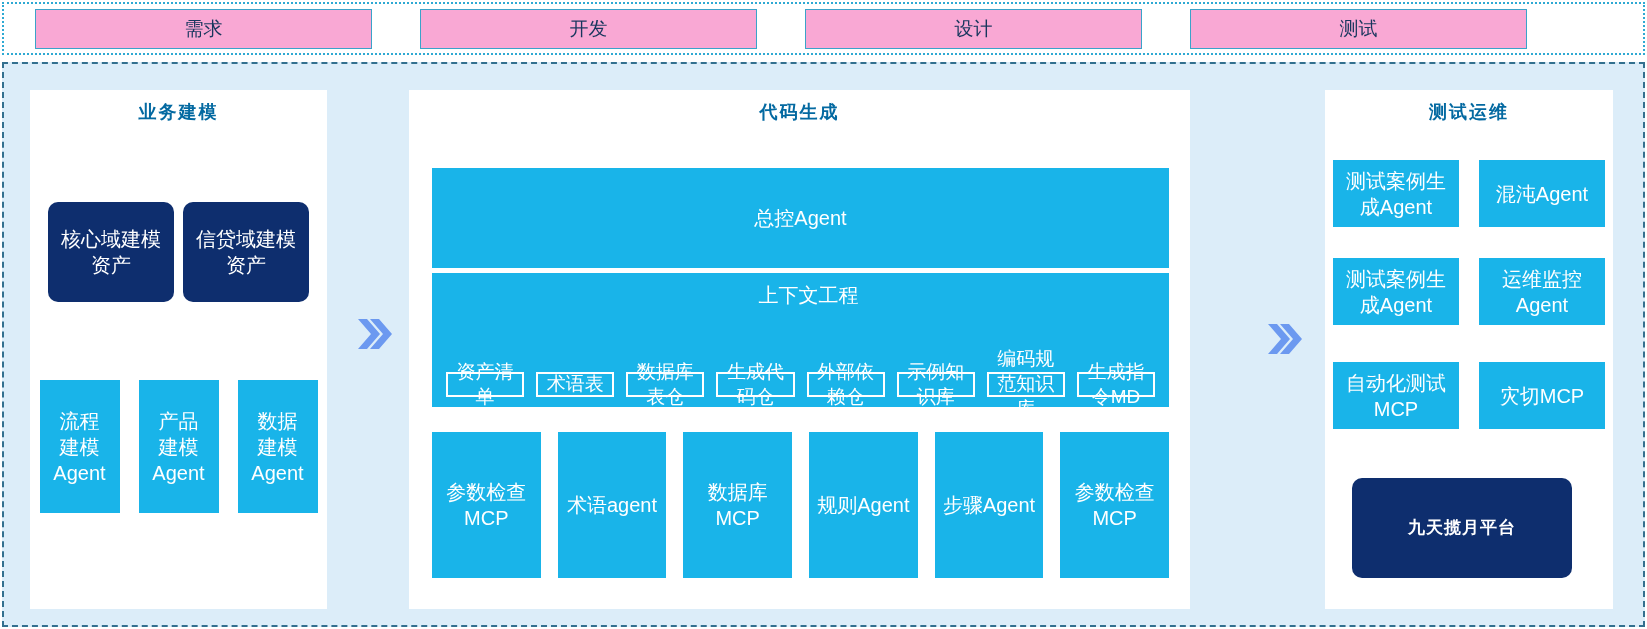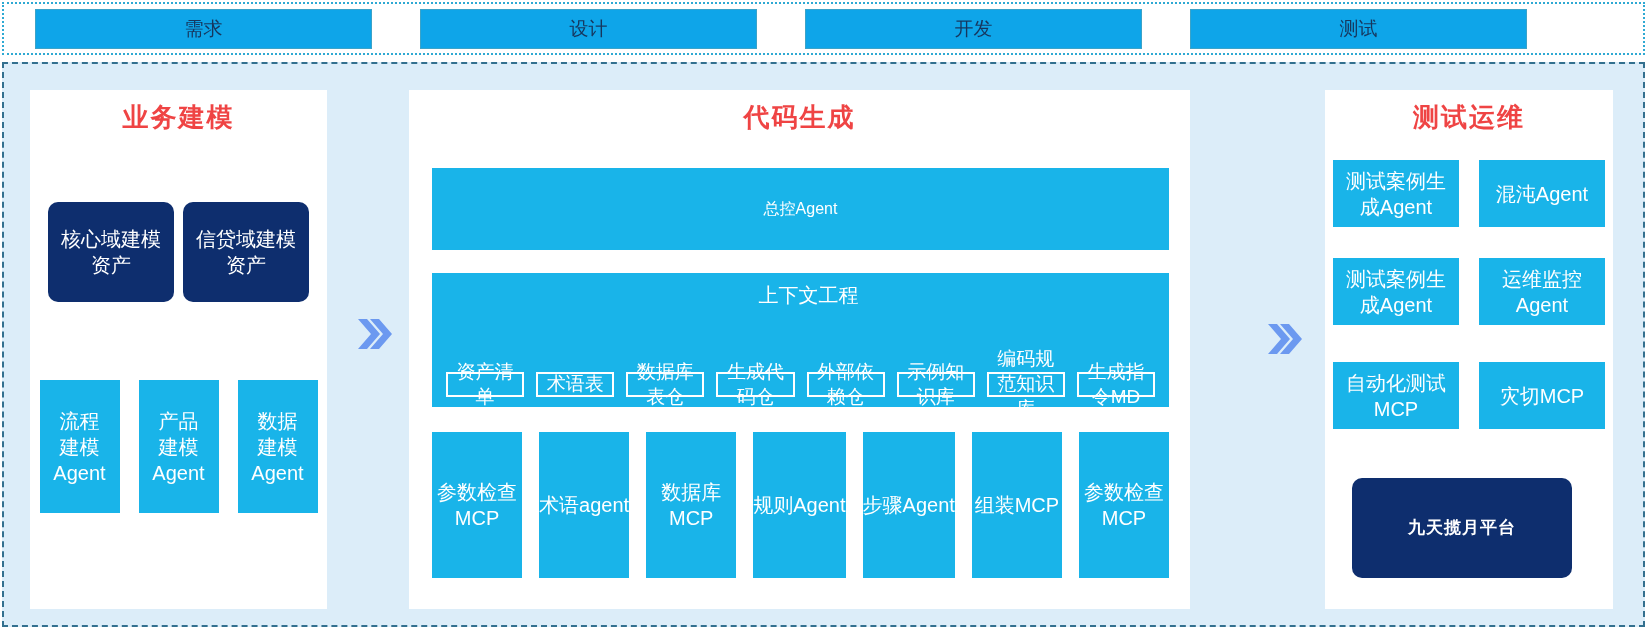--- a/index.html
+++ b/index.html
@@ -3,51 +3,51 @@
 <meta charset="utf-8">
 <style>
   html,body { margin:0; padding:0; background:#fff; }
   .canvas { position:relative; width:1647px; height:629px; background:#fff;
             font-family:"Liberation Sans","DejaVu Sans",sans-serif; overflow:hidden; }
 
   
   .top-strip { position:absolute; left:2px; top:2px; width:1643px; height:53px;
                box-sizing:border-box; border:2px dotted #2ea9d3; background:#fff;
                display:flex; align-items:center; gap:48px; padding:0 116px 0 31px; }
-  .phase-box { flex:1; height:38px; background:#0ea5e9; border:1px solid #3ba3c9;
+  .phase-box { flex:1; height:38px; background:#f9a8d4; border:1px solid #3ba3c9;
                display:flex; align-items:center; justify-content:center;
                font-size:19px; color:#17365d; }
 
   
   .main-frame { position:absolute; left:2px; top:62px; width:1643px; height:565px;
                 box-sizing:border-box; border:2px dashed #33708f; background:#dcedf9; }
 
   .panel { position:absolute; background:#fff; }
   .left-panel  { left:30px;   top:90px; width:297px; height:519px; }
   .mid-panel   { left:409px;  top:90px; width:781px; height:519px; }
   .right-panel { left:1325px; top:90px; width:288px; height:519px; }
   .panel-title { position:absolute; top:10px; left:0; right:0; text-align:center;
-                 font-size:26px; font-weight:bold; color:#ef4444; letter-spacing:2px; }
+                 font-size:18px; font-weight:bold; color:#0369a1; letter-spacing:2px; }
 
   .box { display:flex; align-items:center; justify-content:center; text-align:center;
          color:#fff; white-space:pre-line; word-break:keep-all; line-height:1.3;
          box-sizing:border-box; }
   .cyan { background:#19b4e9; }
   .navy { background:#0e2e6e; border-radius:10px; }
 
   
   .asset-row { position:absolute; top:112px; left:0; right:0; display:flex;
                justify-content:center; gap:9px; }
   .asset-box { width:126px; height:100px; font-size:20px; }
   .agent-row { position:absolute; top:290px; left:0; right:0; display:flex;
                justify-content:center; gap:19px; }
   .agent-box { width:80px; height:133px; font-size:20px; }
 
   
-  .master-bar { position:absolute; top:78px; left:23px; right:21px; height:82px; font-size:16px; }
+  .master-bar { position:absolute; top:78px; left:23px; right:21px; height:100px; font-size:20px; }
   .context-section { position:absolute; top:183px; left:23px; right:21px; height:134px;
                      background:#19b4e9; }
   .context-title { position:absolute; top:9px; left:16px; right:0; text-align:center;
                    color:#fff; font-size:20px; }
   .context-row { position:absolute; top:51px; left:14px; right:14px; bottom:10px;
                  display:flex; gap:12px;margin-top:48px; }
   .context-box { flex:1; border:2px solid #fff; font-size:19px; background:#19b4e9; }
   .tools-row { position:absolute; top:342px; left:23px; right:21px; height:146px;
                display:flex; gap:17px; }
   .tool-box { flex:1; font-size:20px; }
@@ -66,22 +66,22 @@
   .chevron-1 { left:358px;  top:319px; }
   .chevron-2 { left:1268px; top:324px; }
 </style>
 </head>
 <body>
 
 <div class="canvas">
 
   <div class="top-strip">
     <div class="phase-box">需求</div>
+    <div class="phase-box">开发</div>
     <div class="phase-box">设计</div>
-    <div class="phase-box">开发</div>
     <div class="phase-box">测试</div>
   </div>
 
   <div class="main-frame"></div>
 
   <div class="panel left-panel">
     <div class="panel-title">业务建模</div>
     <div class="asset-row">
       <div class="box navy asset-box">核心域建模
 资产</div>
@@ -131,21 +131,20 @@
       </div>
     </div>
     <div class="tools-row">
       <div class="box cyan tool-box">参数检查
 MCP</div>
       <div class="box cyan tool-box">术语agent</div>
       <div class="box cyan tool-box">数据库
 MCP</div>
       <div class="box cyan tool-box">规则Agent</div>
       <div class="box cyan tool-box">步骤Agent</div>
-      <div class="box cyan tool-box">组装MCP</div>
       <div class="box cyan tool-box">参数检查
 MCP</div>
     </div>
   </div>
 
   <svg class="chevron chevron-2" viewBox="0 0 34 30">
     <polygon points="0,0 9,0 22,15 9,30 0,30 13,15" fill="#6c99f0"></polygon>
     <polygon points="12,0 21,0 34,15 21,30 12,30 25,15" fill="#6c99f0"></polygon>
   </svg>
 

